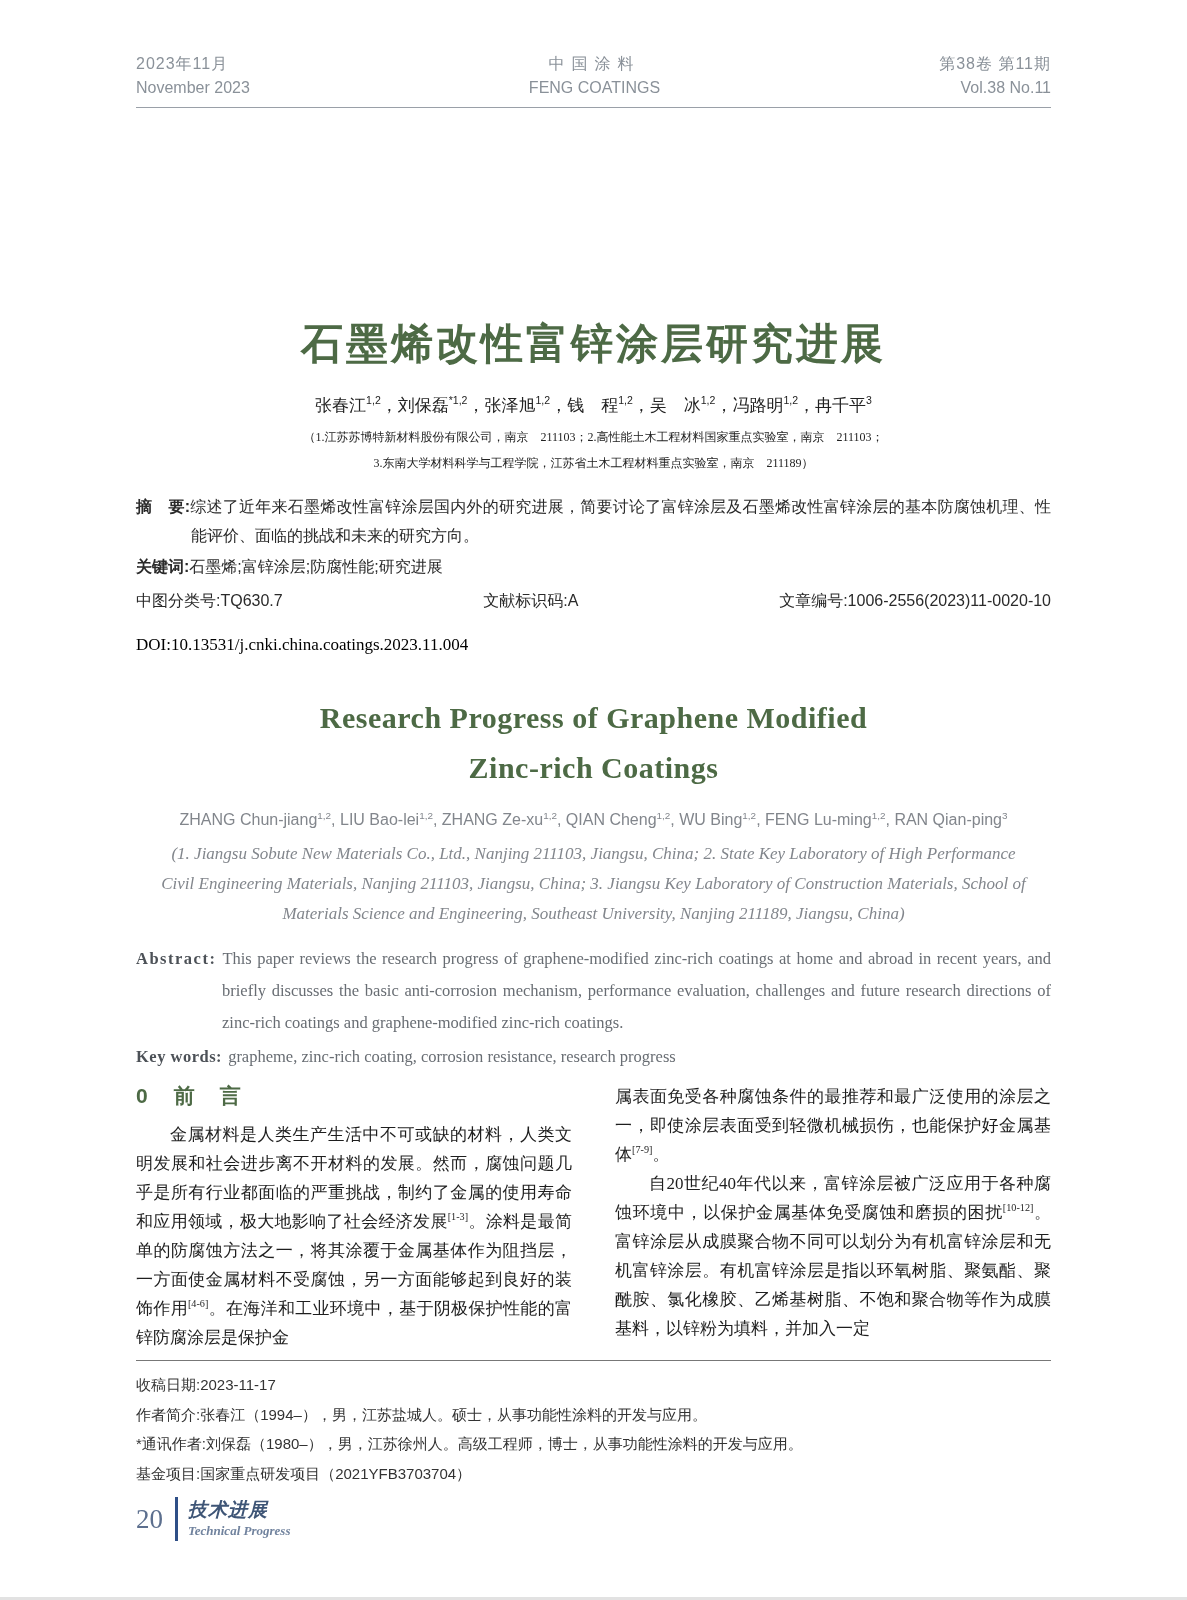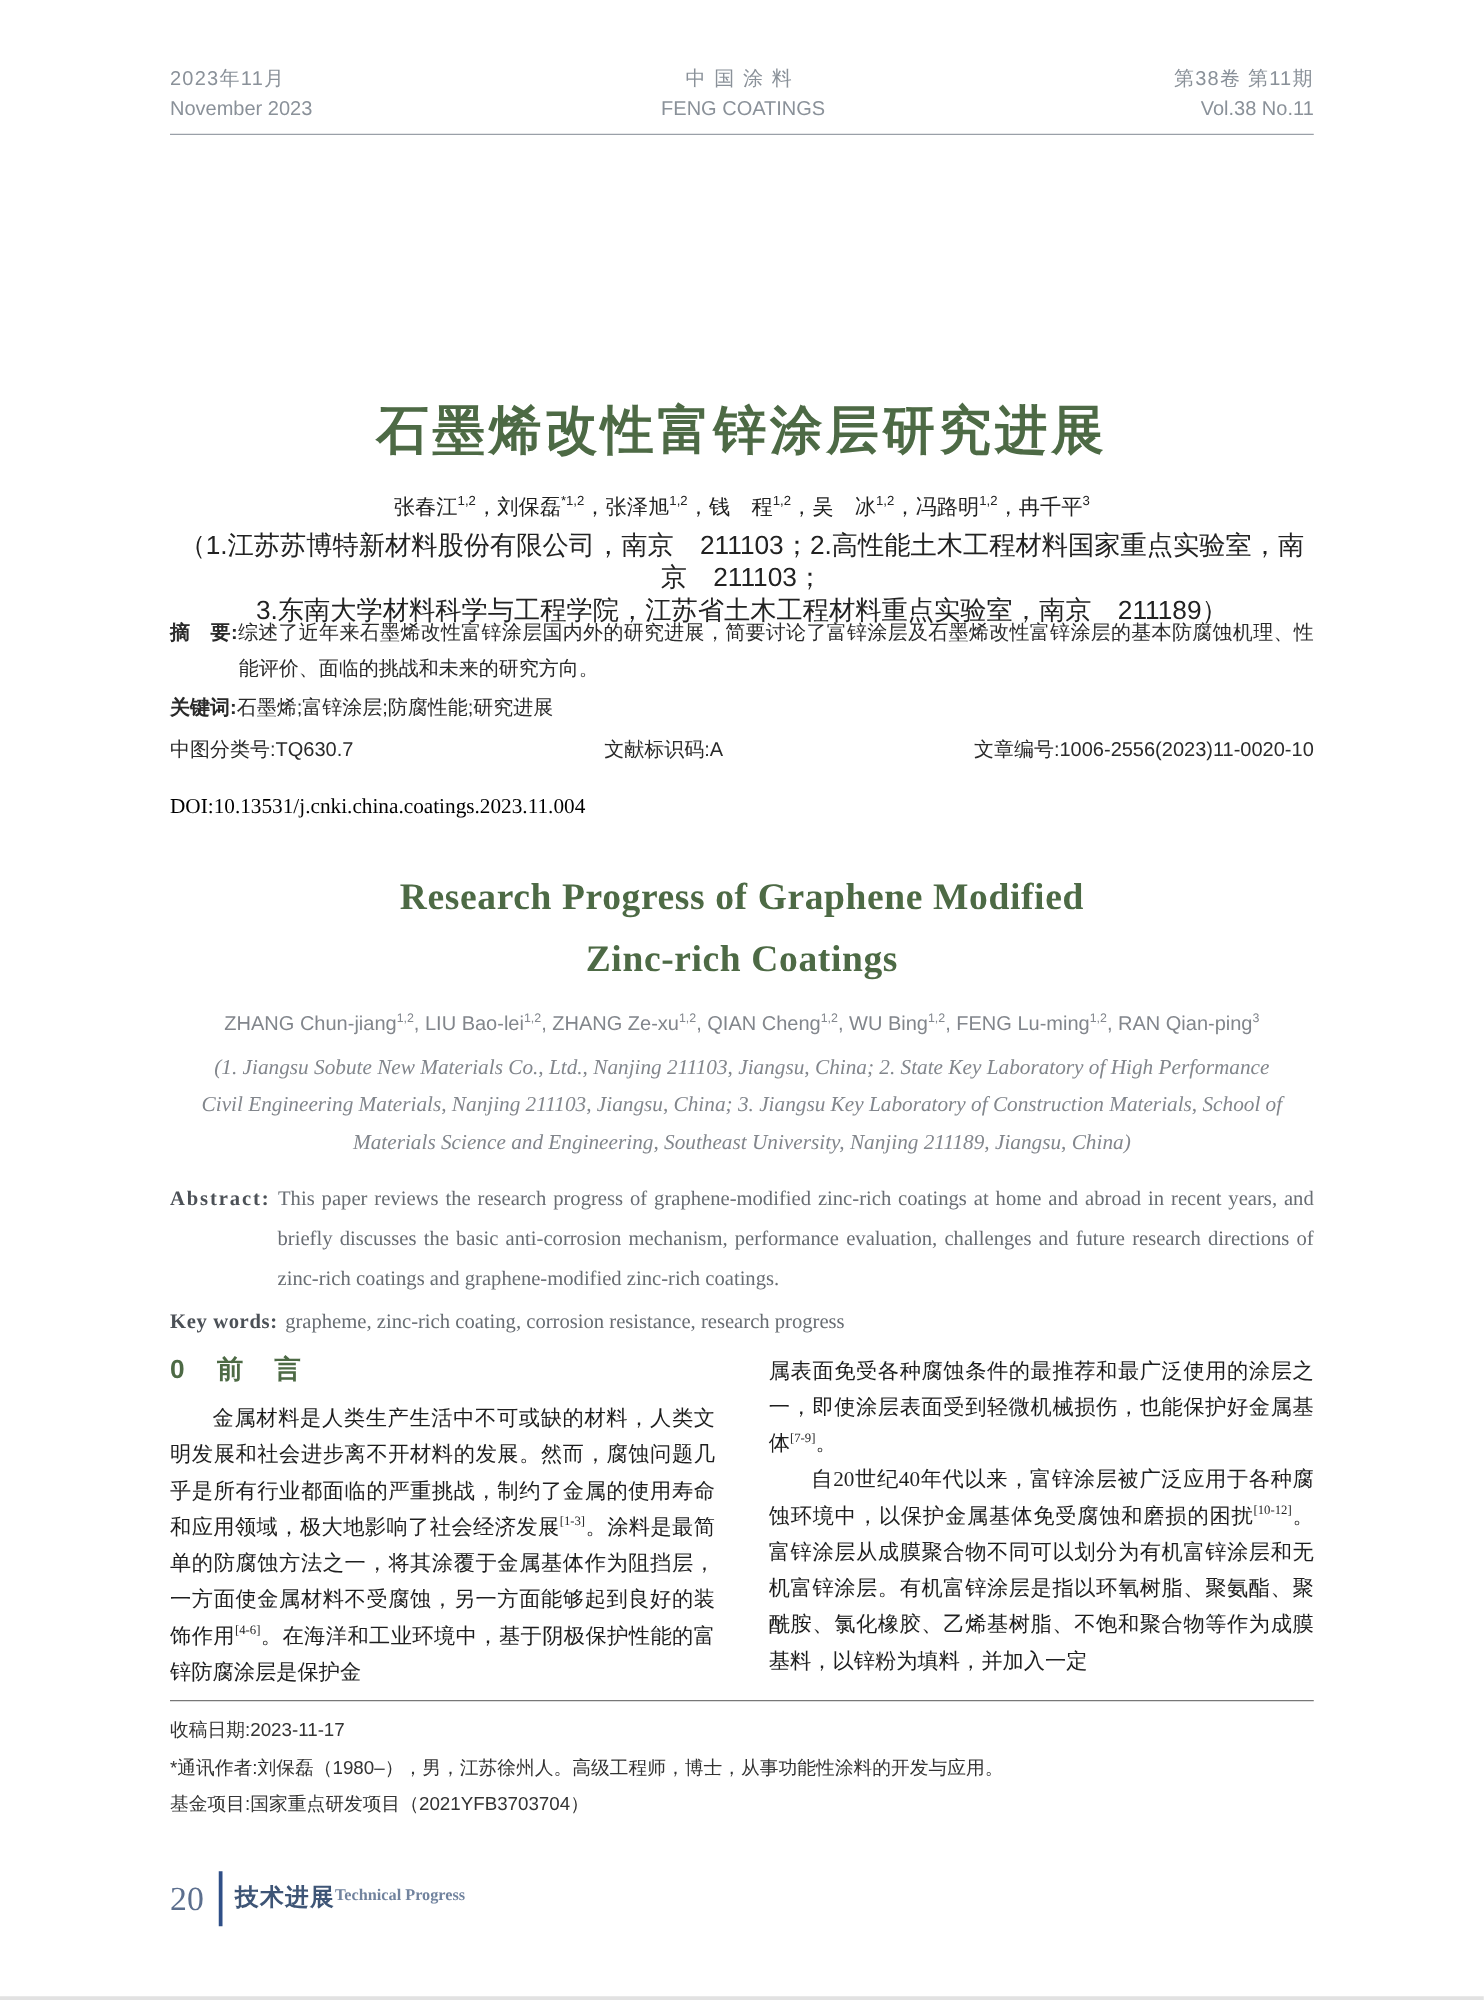--- a/index.html
+++ b/index.html
@@ -29,22 +29,22 @@
   .cn-title-block h1 {
     font-family:"Liberation Sans","DejaVu Sans",sans-serif;
     font-size:42px; font-weight:bold; color:#4d6a45; letter-spacing:3px; line-height:56px;
   }
   .authors-cn {
     margin-top:22px; font-family:"Liberation Sans","DejaVu Sans",sans-serif;
     font-size:17px; color:#222; line-height:24px;
   }
   .authors-cn sup, .authors-en sup { font-size:0.62em; line-height:0; }
   .affil-cn {
-    margin-top:6px; font-family:Liberation Sans, sans-serif;
-    font-size:21px; color:#222; line-height:26px;
+    margin-top:6px; font-family:Liberation Serif, serif;
+    font-size:12px; color:#222; line-height:26px;
   }
   .affil-cn + .affil-cn { margin-top:0; }
 
   
   .cn-meta-block { top:492px; font-family:"Liberation Sans","DejaVu Sans",sans-serif; font-size:16px; color:#2a2a2a; }
   .abs-cn { line-height:29px; text-align:justify; padding-left:55px; text-indent:-55px; }
   .lab { font-weight:bold; }
   .kw-cn { margin-top:2px; line-height:29px; }
   .meta-row { margin-top:6px; display:flex; justify-content:space-between; line-height:28px; }
   .doi { margin-top:20px; font-family:"Liberation Serif","DejaVu Serif",serif; font-size:17px; color:#000000; }
@@ -96,21 +96,21 @@
     font-size:15px; color:#333; line-height:29.5px;
   }
 
   
   .page-footer { top:1496px; display:flex; align-items:center; }
   .pg-num {
     font-family:"Liberation Serif","DejaVu Serif",serif;
     font-size:27px; color:#5c6f8e; line-height:46px;
   }
   .pg-bar { width:3px; height:44px; background:#2f4f87; margin:0 10px 0 12px; }
-  .pg-sec { display:flex; justify-content:flex-start; }
+  .pg-sec { display:flex; flex-direction:column; justify-content:flex-start;font-style:italic; }
   .pg-sec-cn {
     font-family:"Liberation Sans","DejaVu Sans",sans-serif;
     font-size:19px; font-weight:bold; color:#3e5576; line-height:24px; letter-spacing:1px;
   }
   .pg-sec-en {
     font-family:"Liberation Serif","DejaVu Serif",serif;
     font-size:13px; font-weight:bold; color:#71839e; line-height:18px;
   }
 </style>
 </head>
@@ -169,20 +169,21 @@
       <p class="body-p indent"><span>金属材料是人类生产生活中不可或缺的材料，人类文明发展和社会进步离不开材料的发展。然而，腐蚀问题几乎是所有行业都面临的严重挑战，制约了金属的使用寿命和应用领域，极大地影响了社会经济发展</span><sup>[1-3]</sup><span>。涂料是最简单的防腐蚀方法之一，将其涂覆于金属基体作为阻挡层，一方面使金属材料不受腐蚀，另一方面能够起到良好的装饰作用</span><sup>[4-6]</sup><span>。在海洋和工业环境中，基于阴极保护性能的富锌防腐涂层是保护金</span></p>
     </div>
     <div class="col">
       <p class="body-p"><span>属表面免受各种腐蚀条件的最推荐和最广泛使用的涂层之一，即使涂层表面受到轻微机械损伤，也能保护好金属基体</span><sup>[7-9]</sup><span>。</span></p>
       <p class="body-p indent"><span>自20世纪40年代以来，富锌涂层被广泛应用于各种腐蚀环境中，以保护金属基体免受腐蚀和磨损的困扰</span><sup>[10-12]</sup><span>。富锌涂层从成膜聚合物不同可以划分为有机富锌涂层和无机富锌涂层。有机富锌涂层是指以环氧树脂、聚氨酯、聚酰胺、氯化橡胶、乙烯基树脂、不饱和聚合物等作为成膜基料，以锌粉为填料，并加入一定</span></p>
     </div>
   </section>
 
   <section class="sec footnotes">
     <p>收稿日期:2023-11-17</p>
+    <p>作者简介:张春江（1994–），男，江苏盐城人。硕士，从事功能性涂料的开发与应用。</p>
     <p>*通讯作者:刘保磊（1980–），男，江苏徐州人。高级工程师，博士，从事功能性涂料的开发与应用。</p>
     <p>基金项目:国家重点研发项目（2021YFB3703704）</p>
   </section>
 
   <footer class="sec page-footer">
     <span class="pg-num">20</span>
     <span class="pg-bar"></span>
     <span class="pg-sec">
       <span class="pg-sec-cn">技术进展</span>
       <span class="pg-sec-en">Technical Progress</span>

